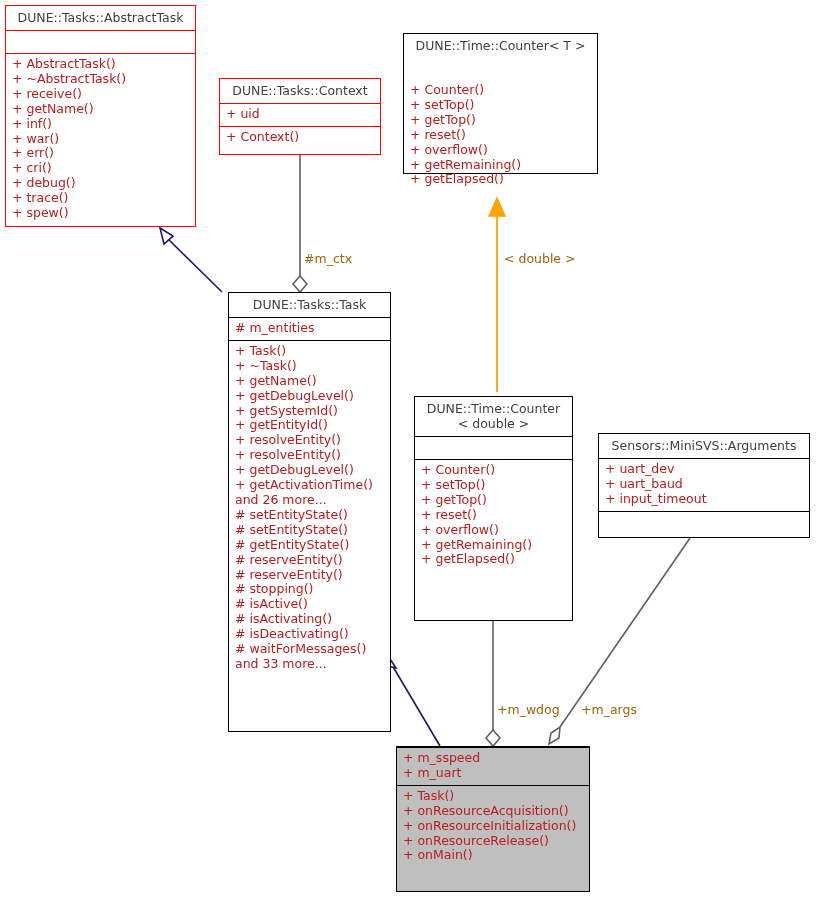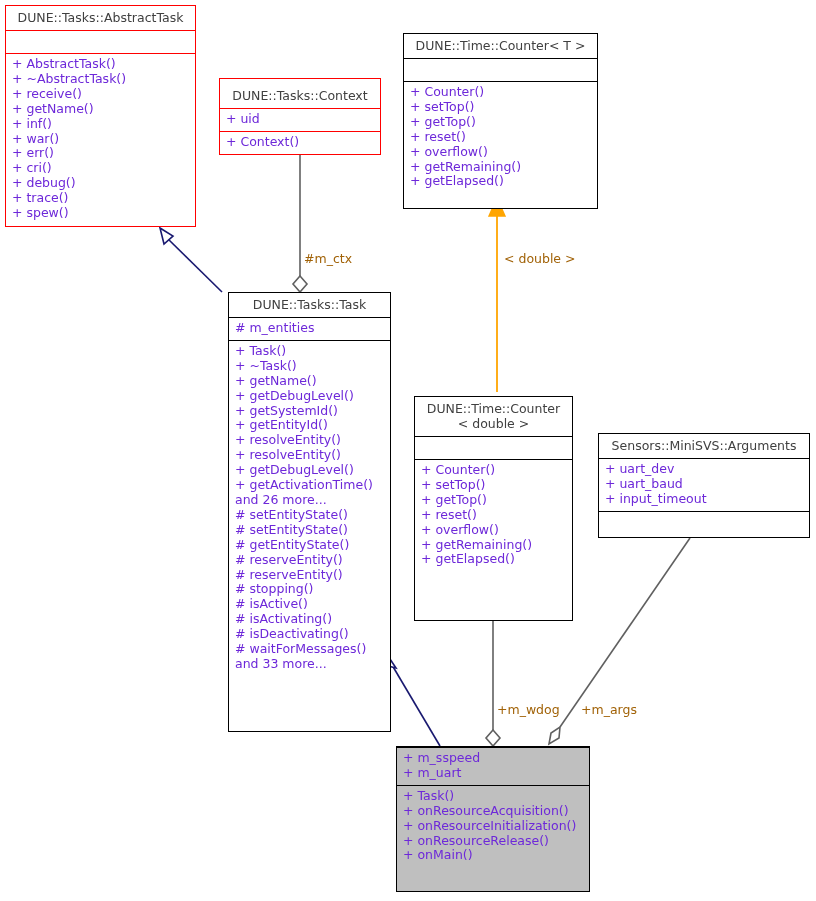--- a/index.html
+++ b/index.html
@@ -46,21 +46,21 @@
     width: 100%;
   }
   .uml-class.red .cls-sep {
     background: #ff0000;
   }
   .cls-compartment {
     box-sizing: border-box;
     padding: 3px 6px 4px 6px;
     font-size: 12.5px;
     line-height: 14.9px;
-    color: #6d28d9;
+    color: #b91c1c;
   }
   .cls-compartment.empty {
     min-height: 22px;
   }
   .member {
     white-space: pre;
   }
   svg.edges {
     position: absolute;
     left: 0;
@@ -127,33 +127,33 @@
       <div class="member">+ inf()</div>
       <div class="member">+ war()</div>
       <div class="member">+ err()</div>
       <div class="member">+ cri()</div>
       <div class="member">+ debug()</div>
       <div class="member">+ trace()</div>
       <div class="member">+ spew()</div>
     </div>
   </div>
 
-  <div class="uml-class red" style="left:219px; top:78px; width:162px; height:77px;justify-content:flex-end;">
+  <div class="uml-class red" style="left:219px; top:78px; width:162px; height:77px;">
     <div class="cls-title">DUNE::Tasks::Context</div>
     <div class="cls-sep"></div>
     <div class="cls-compartment">
       <div class="member">+ uid</div>
     </div>
     <div class="cls-sep"></div>
     <div class="cls-compartment">
       <div class="member">+ Context()</div>
     </div>
   </div>
 
-  <div class="uml-class" style="left:403px; top:33px; width:195px; height:176px;">
+  <div class="uml-class" style="left:403px; top:33px; width:195px; height:141px;">
     <div class="cls-title">DUNE::Time::Counter&lt; T &gt;</div>
     <div class="cls-sep"></div>
     <div class="cls-compartment empty"></div>
     <div class="cls-sep"></div>
     <div class="cls-compartment">
       <div class="member">+ Counter()</div>
       <div class="member">+ setTop()</div>
       <div class="member">+ getTop()</div>
       <div class="member">+ reset()</div>
       <div class="member">+ overflow()</div>

